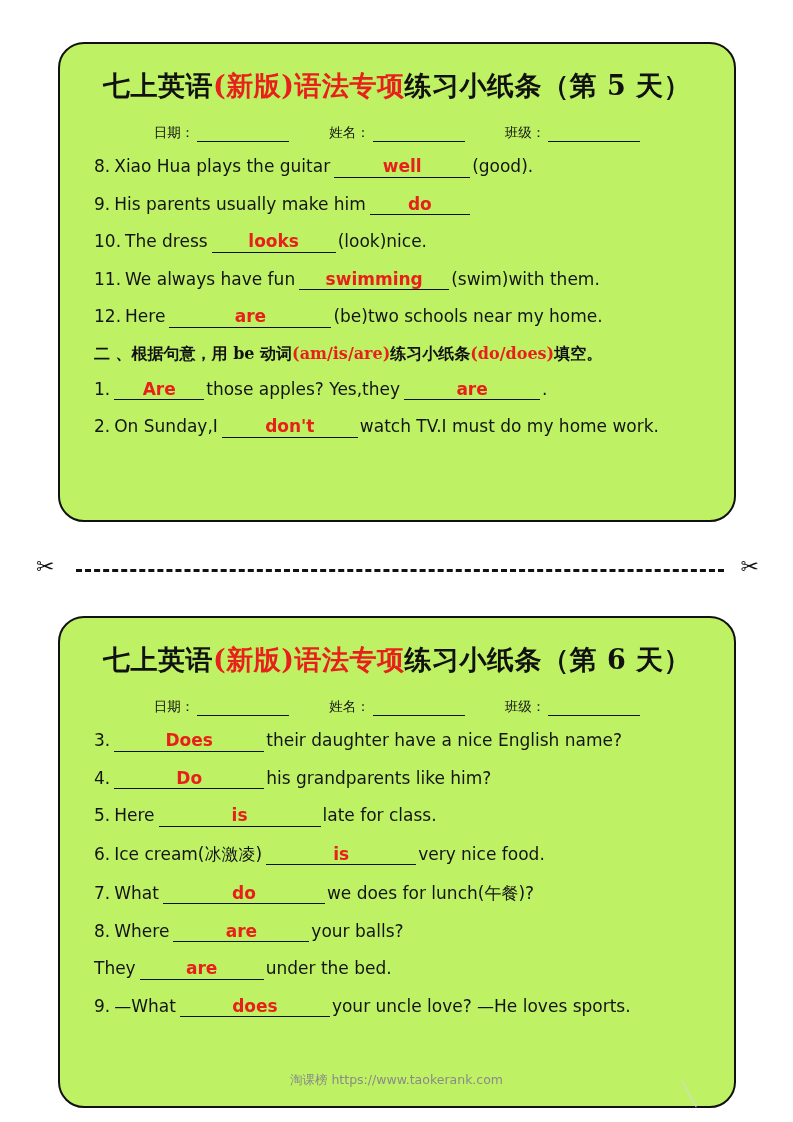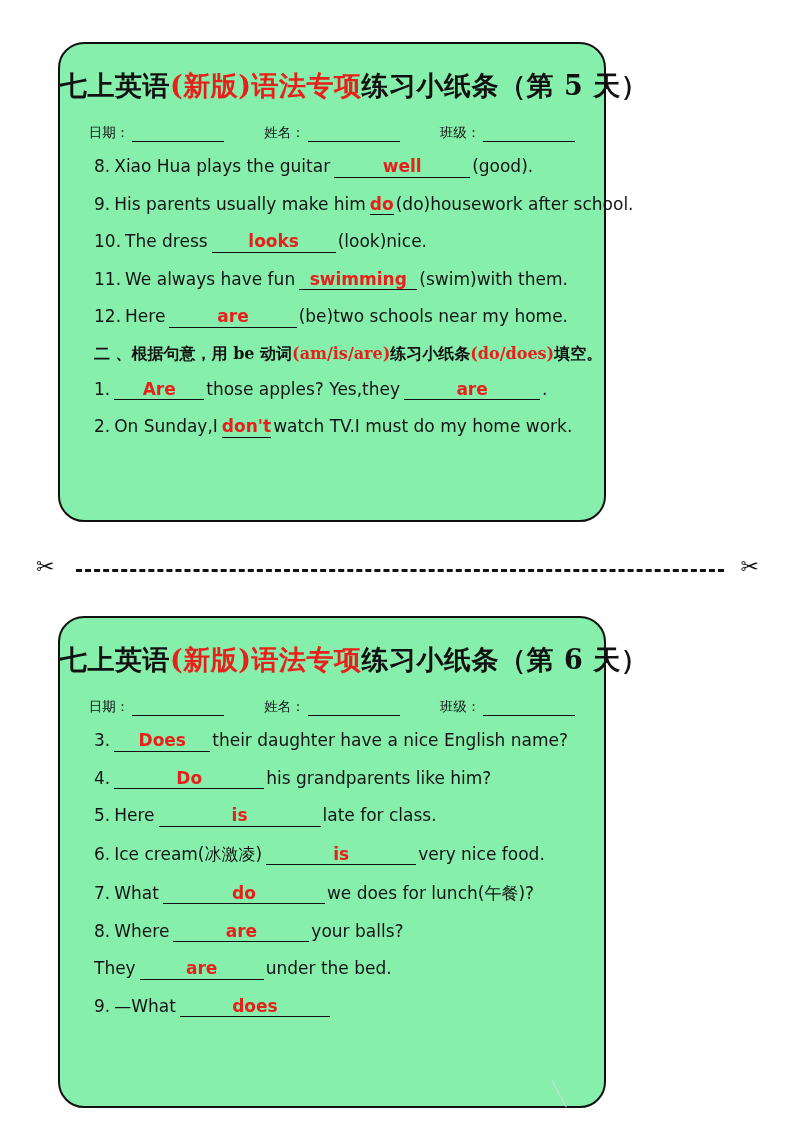--- a/index.html
+++ b/index.html
@@ -19,25 +19,25 @@
     width: 793px;
     height: 1122px;
     position: relative;
     box-sizing: border-box;
   }
 
   
   .card {
     position: absolute;
     left: 58px;
-    width: 548px;
+    width: 678px;
     border: 2.5px solid #111;
     border-radius: 26px;
     box-sizing: border-box;
-    background: #86efac;
+    background: #bef264;
   }
   #card-day5 { top: 42px; height: 480px; }
   #card-day6 { top: 616px; height: 492px; }
 
   
   .title {
     text-align: center;
     font-family: "DejaVu Serif", serif;
     font-weight: bold;
     font-size: 27px;
@@ -197,21 +197,20 @@
         <span class="txt">8.</span>
         <span class="txt">Xiao Hua plays the guitar</span>
         <span class="blank w130">well</span>
         <span class="txt">(good).</span>
       </div>
 
       <div class="q">
         <span class="txt">9.</span>
         <span class="txt">His parents usually make him</span>
         <span class="blank w100">do</span>
-        <span class="txt">(do)housework after school.</span>
       </div>
 
       <div class="q">
         <span class="txt">10.</span>
         <span class="txt">The dress</span>
         <span class="blank w120">looks</span>
         <span class="txt">(look)nice.</span>
       </div>
 
       <div class="q">
@@ -322,21 +321,23 @@
       <div class="q">
         <span class="txt">They</span>
         <span class="blank w120">are</span>
         <span class="txt">under the bed.</span>
       </div>
 
       <div class="q">
         <span class="txt">9.</span>
         <span class="txt">—What</span>
         <span class="blank w150">does</span>
+        <span class="txt">your uncle love? —He   loves   sports.</span>
       </div>
 
     </div>
 
     <div class="fold"></div>
   </div>
 
+  <div class="footer">淘课榜 https://www.taokerank.com</div>
 
 </div>
 
 </body></html>

